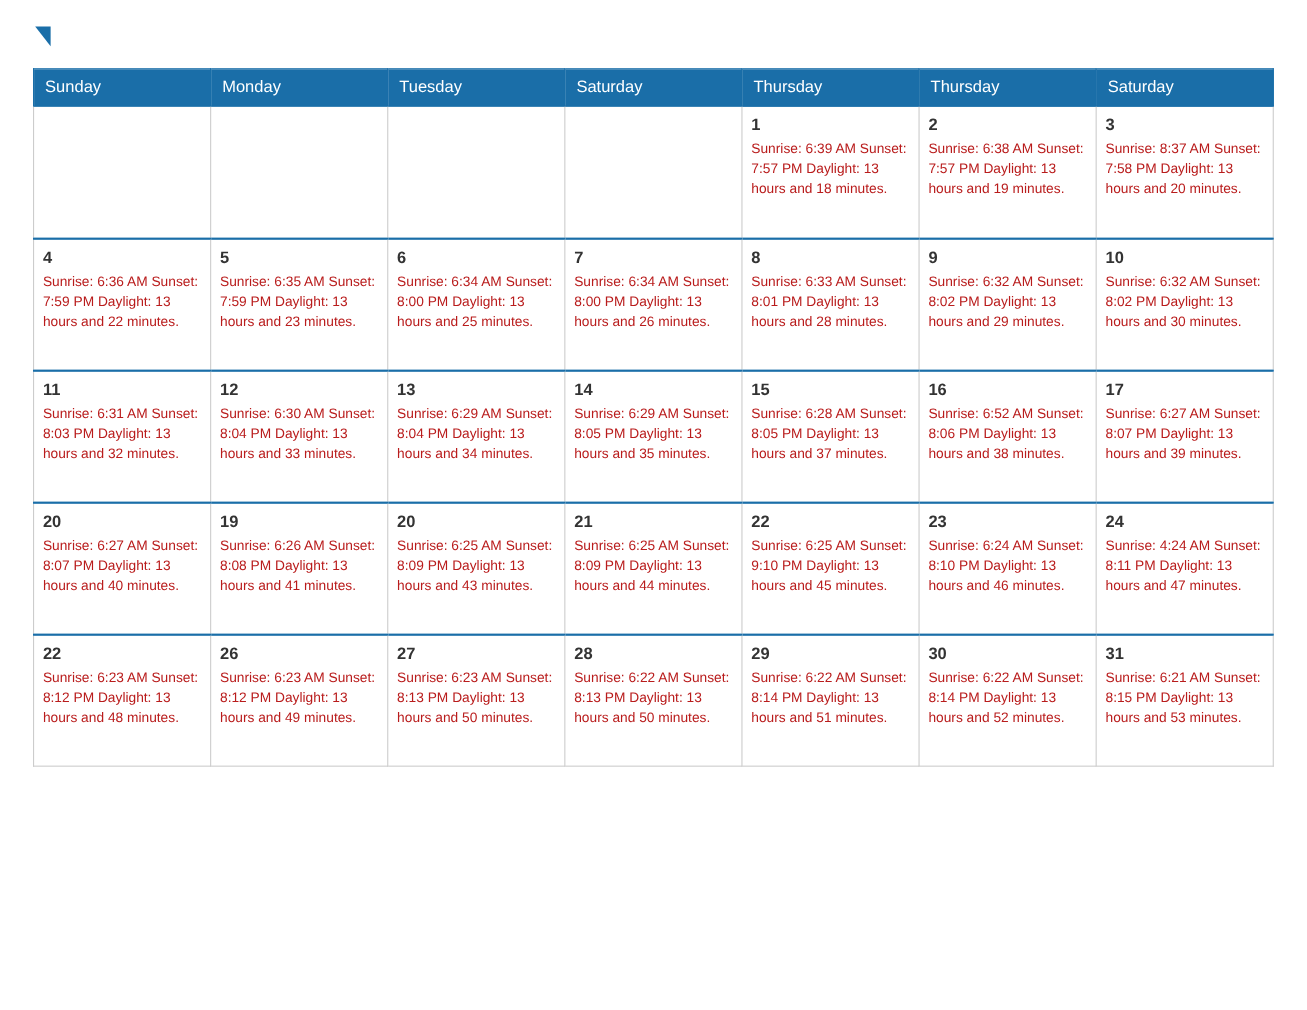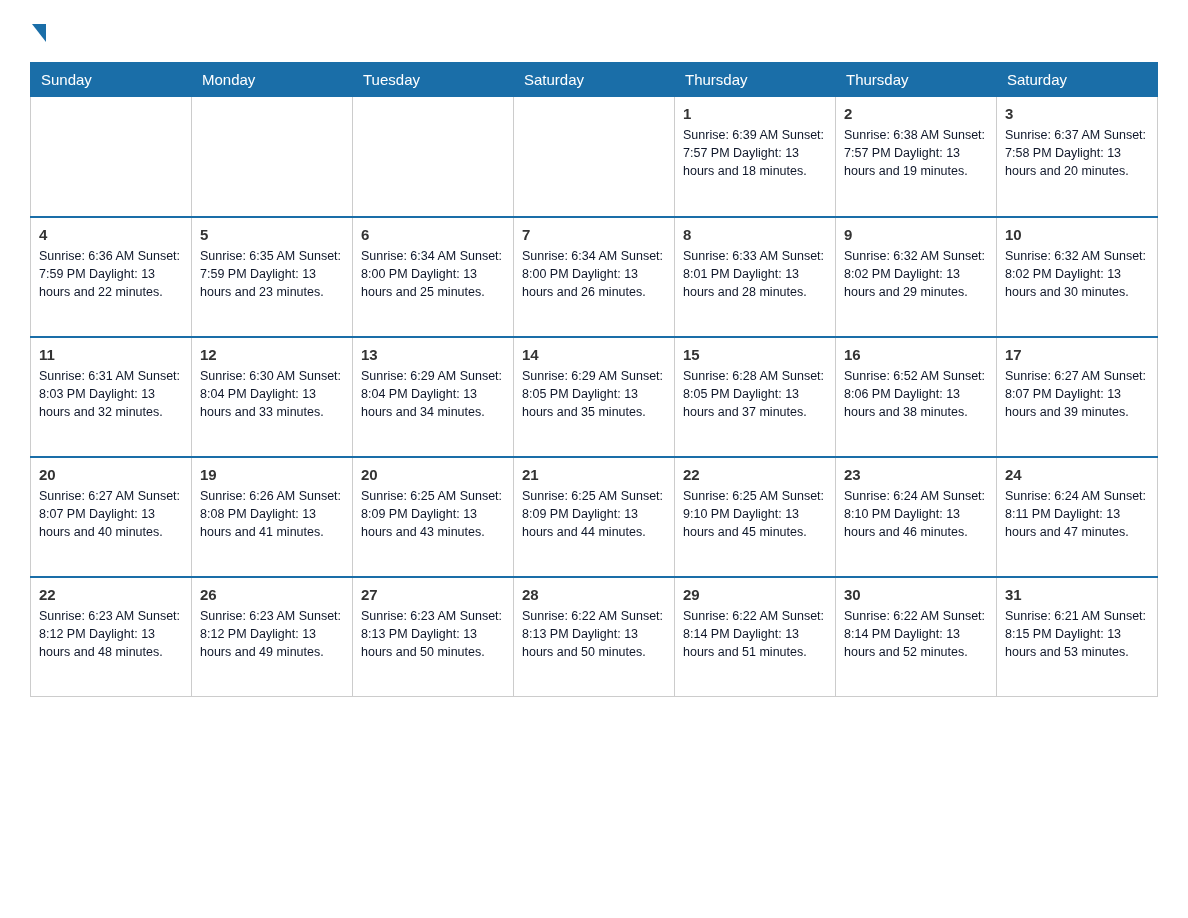--- a/index.html
+++ b/index.html
@@ -85,21 +85,21 @@
     }
     .day-num {
       font-size: 15px;
       font-weight: bold;
       color: #333;
       display: block;
       margin-bottom: 2px;
     }
     .day-info {
       font-size: 12.5px;
-      color: #0f172a;
+      color: #b91c1c;
       line-height: 1.45;
     }
     .empty-cell { background: #fff; }
     .row-border td { border-top: 2px solid #1a6ea8; }
   </style>
 </head>
 <body>
 
 <div class="header">
   <div class="logo">
@@ -142,21 +142,21 @@
         </td>
         <td>
           <span class="day-num">2</span>
           <div class="day-info">Sunrise: 6:38 AM
 Sunset: 7:57 PM
 Daylight: 13 hours
 and 19 minutes.</div>
         </td>
         <td>
           <span class="day-num">3</span>
-          <div class="day-info">Sunrise: 6:37 AM
+          <div class="day-info">Sunrise: 8:37 AM
 Sunset: 7:58 PM
 Daylight: 13 hours
 and 20 minutes.</div>
         </td>
       </tr>
       <tr class="row-border">
         <td>
           <span class="day-num">4</span>
           <div class="day-info">Sunrise: 6:36 AM
 Sunset: 7:59 PM
@@ -295,21 +295,21 @@
         </td>
         <td>
           <span class="day-num">23</span>
           <div class="day-info">Sunrise: 6:24 AM
 Sunset: 8:10 PM
 Daylight: 13 hours
 and 46 minutes.</div>
         </td>
         <td>
           <span class="day-num">24</span>
-          <div class="day-info">Sunrise: 6:24 AM
+          <div class="day-info">Sunrise: 4:24 AM
 Sunset: 8:11 PM
 Daylight: 13 hours
 and 47 minutes.</div>
         </td>
       </tr>
       <tr class="row-border">
         <td>
           <span class="day-num">22</span>
           <div class="day-info">Sunrise: 6:23 AM
 Sunset: 8:12 PM

